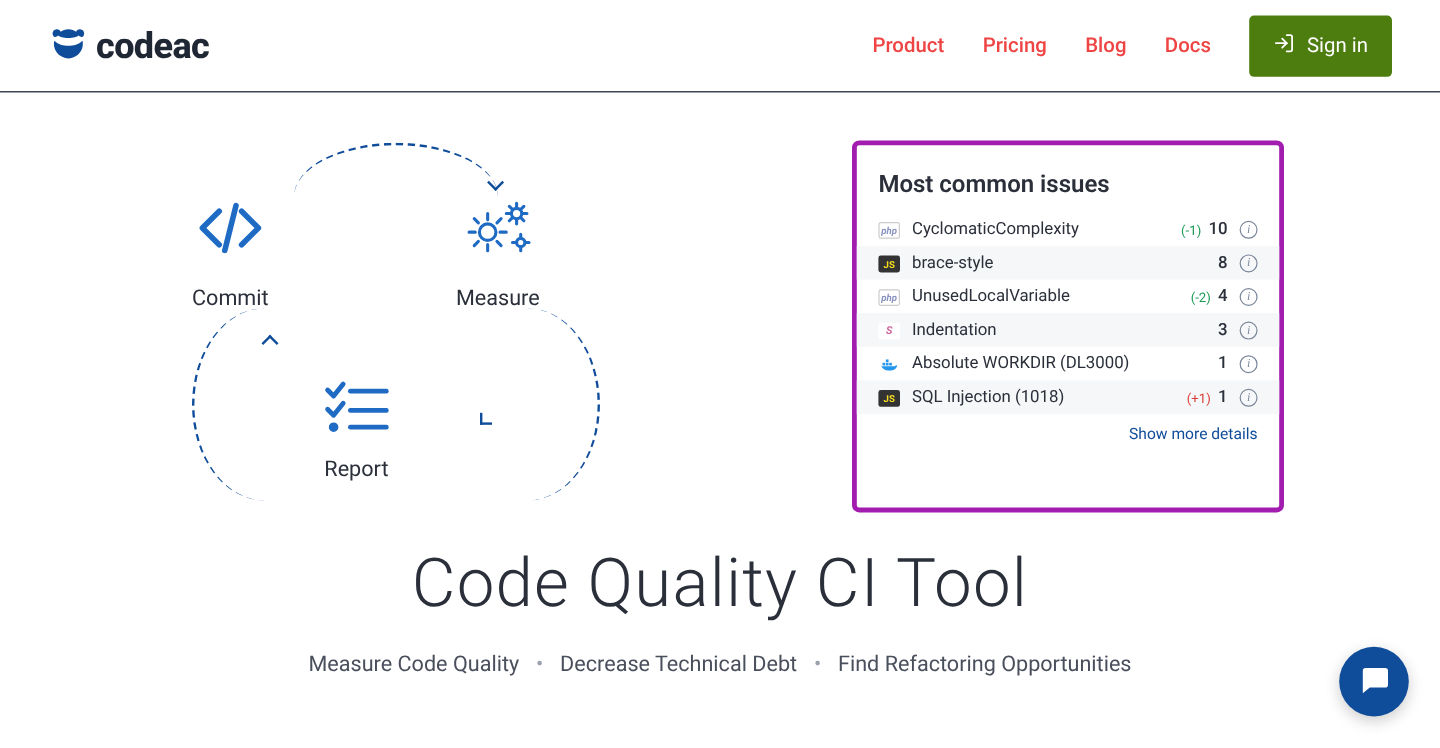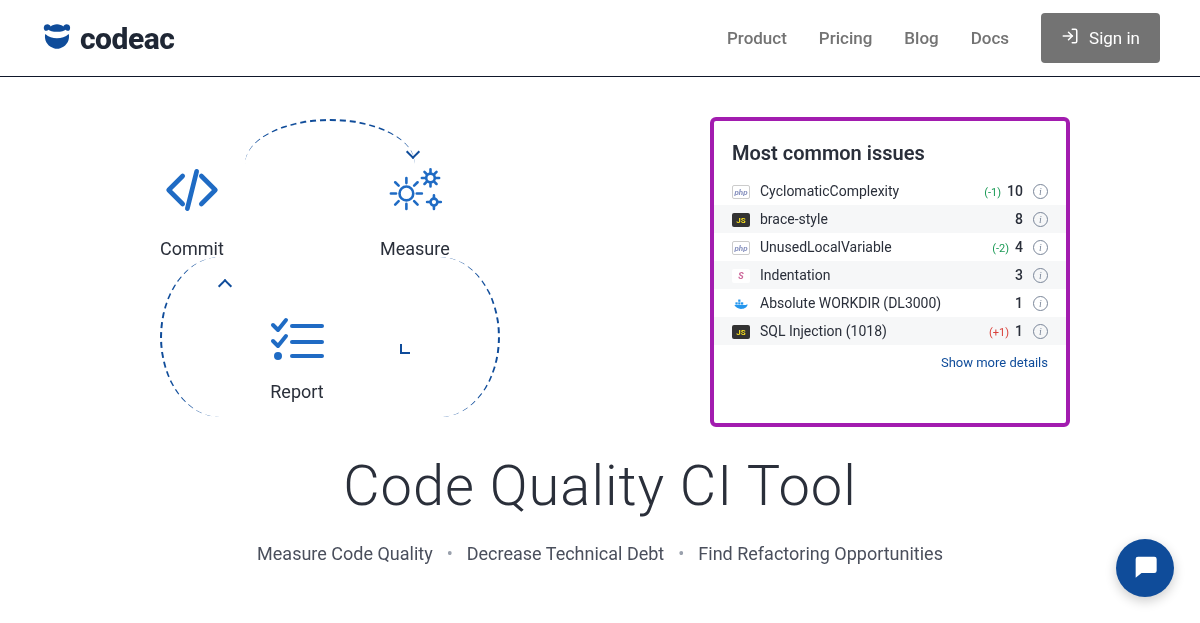--- a/index.html
+++ b/index.html
@@ -3,22 +3,22 @@
 <meta charset="utf-8">
 <style>
   * { margin: 0; padding: 0; box-sizing: border-box; }
   body { font-family: -apple-system, BlinkMacSystemFont, "Segoe UI", Roboto, Helvetica, Arial, sans-serif; color: #2a2f3a; width: 1200px; height: 623px; overflow: hidden; background: #fff; position: relative; }
 
   
   .header { height: 77px; border-bottom: 1px solid #0f172a; display: flex; align-items: center; padding: 0 40px; }
   .logo { display: flex; align-items: center; gap: 6px; }
   .logo-text { font-size: 30px; font-weight: 800; letter-spacing: -0.5px; color: #1f2735; }
   .nav { margin-left: auto; display: flex; align-items: center; gap: 32px; }
-  .nav a.link { color: #737373; font-size: 17px; text-decoration: none; font-weight: 500; }
-  .signin-btn { background: #737373; color: #fff; padding: 14px 20px; border-radius: 4px; display: flex; align-items: center; gap: 10px; font-size: 17px; cursor: pointer; }
+  .nav a.link { color: #ef4444; font-size: 17px; text-decoration: none; font-weight: 500; }
+  .signin-btn { background: #4d7c0f; color: #fff; padding: 14px 20px; border-radius: 4px; display: flex; align-items: center; gap: 10px; font-size: 17px; cursor: pointer; }
 
   
   .main { display: flex; padding: 40px 130px 0 130px; gap: 60px; }
 
   
   .cycle { position: relative; width: 340px; height: 310px; }
   .node { position: absolute; display: flex; flex-direction: column; align-items: center; gap: 16px; }
   .node .label { font-size: 18px; color: #2a2f3a; }
   .node-commit { left: 30px; top: 45px; }
   .node-measure { left: 250px; top: 45px; }

